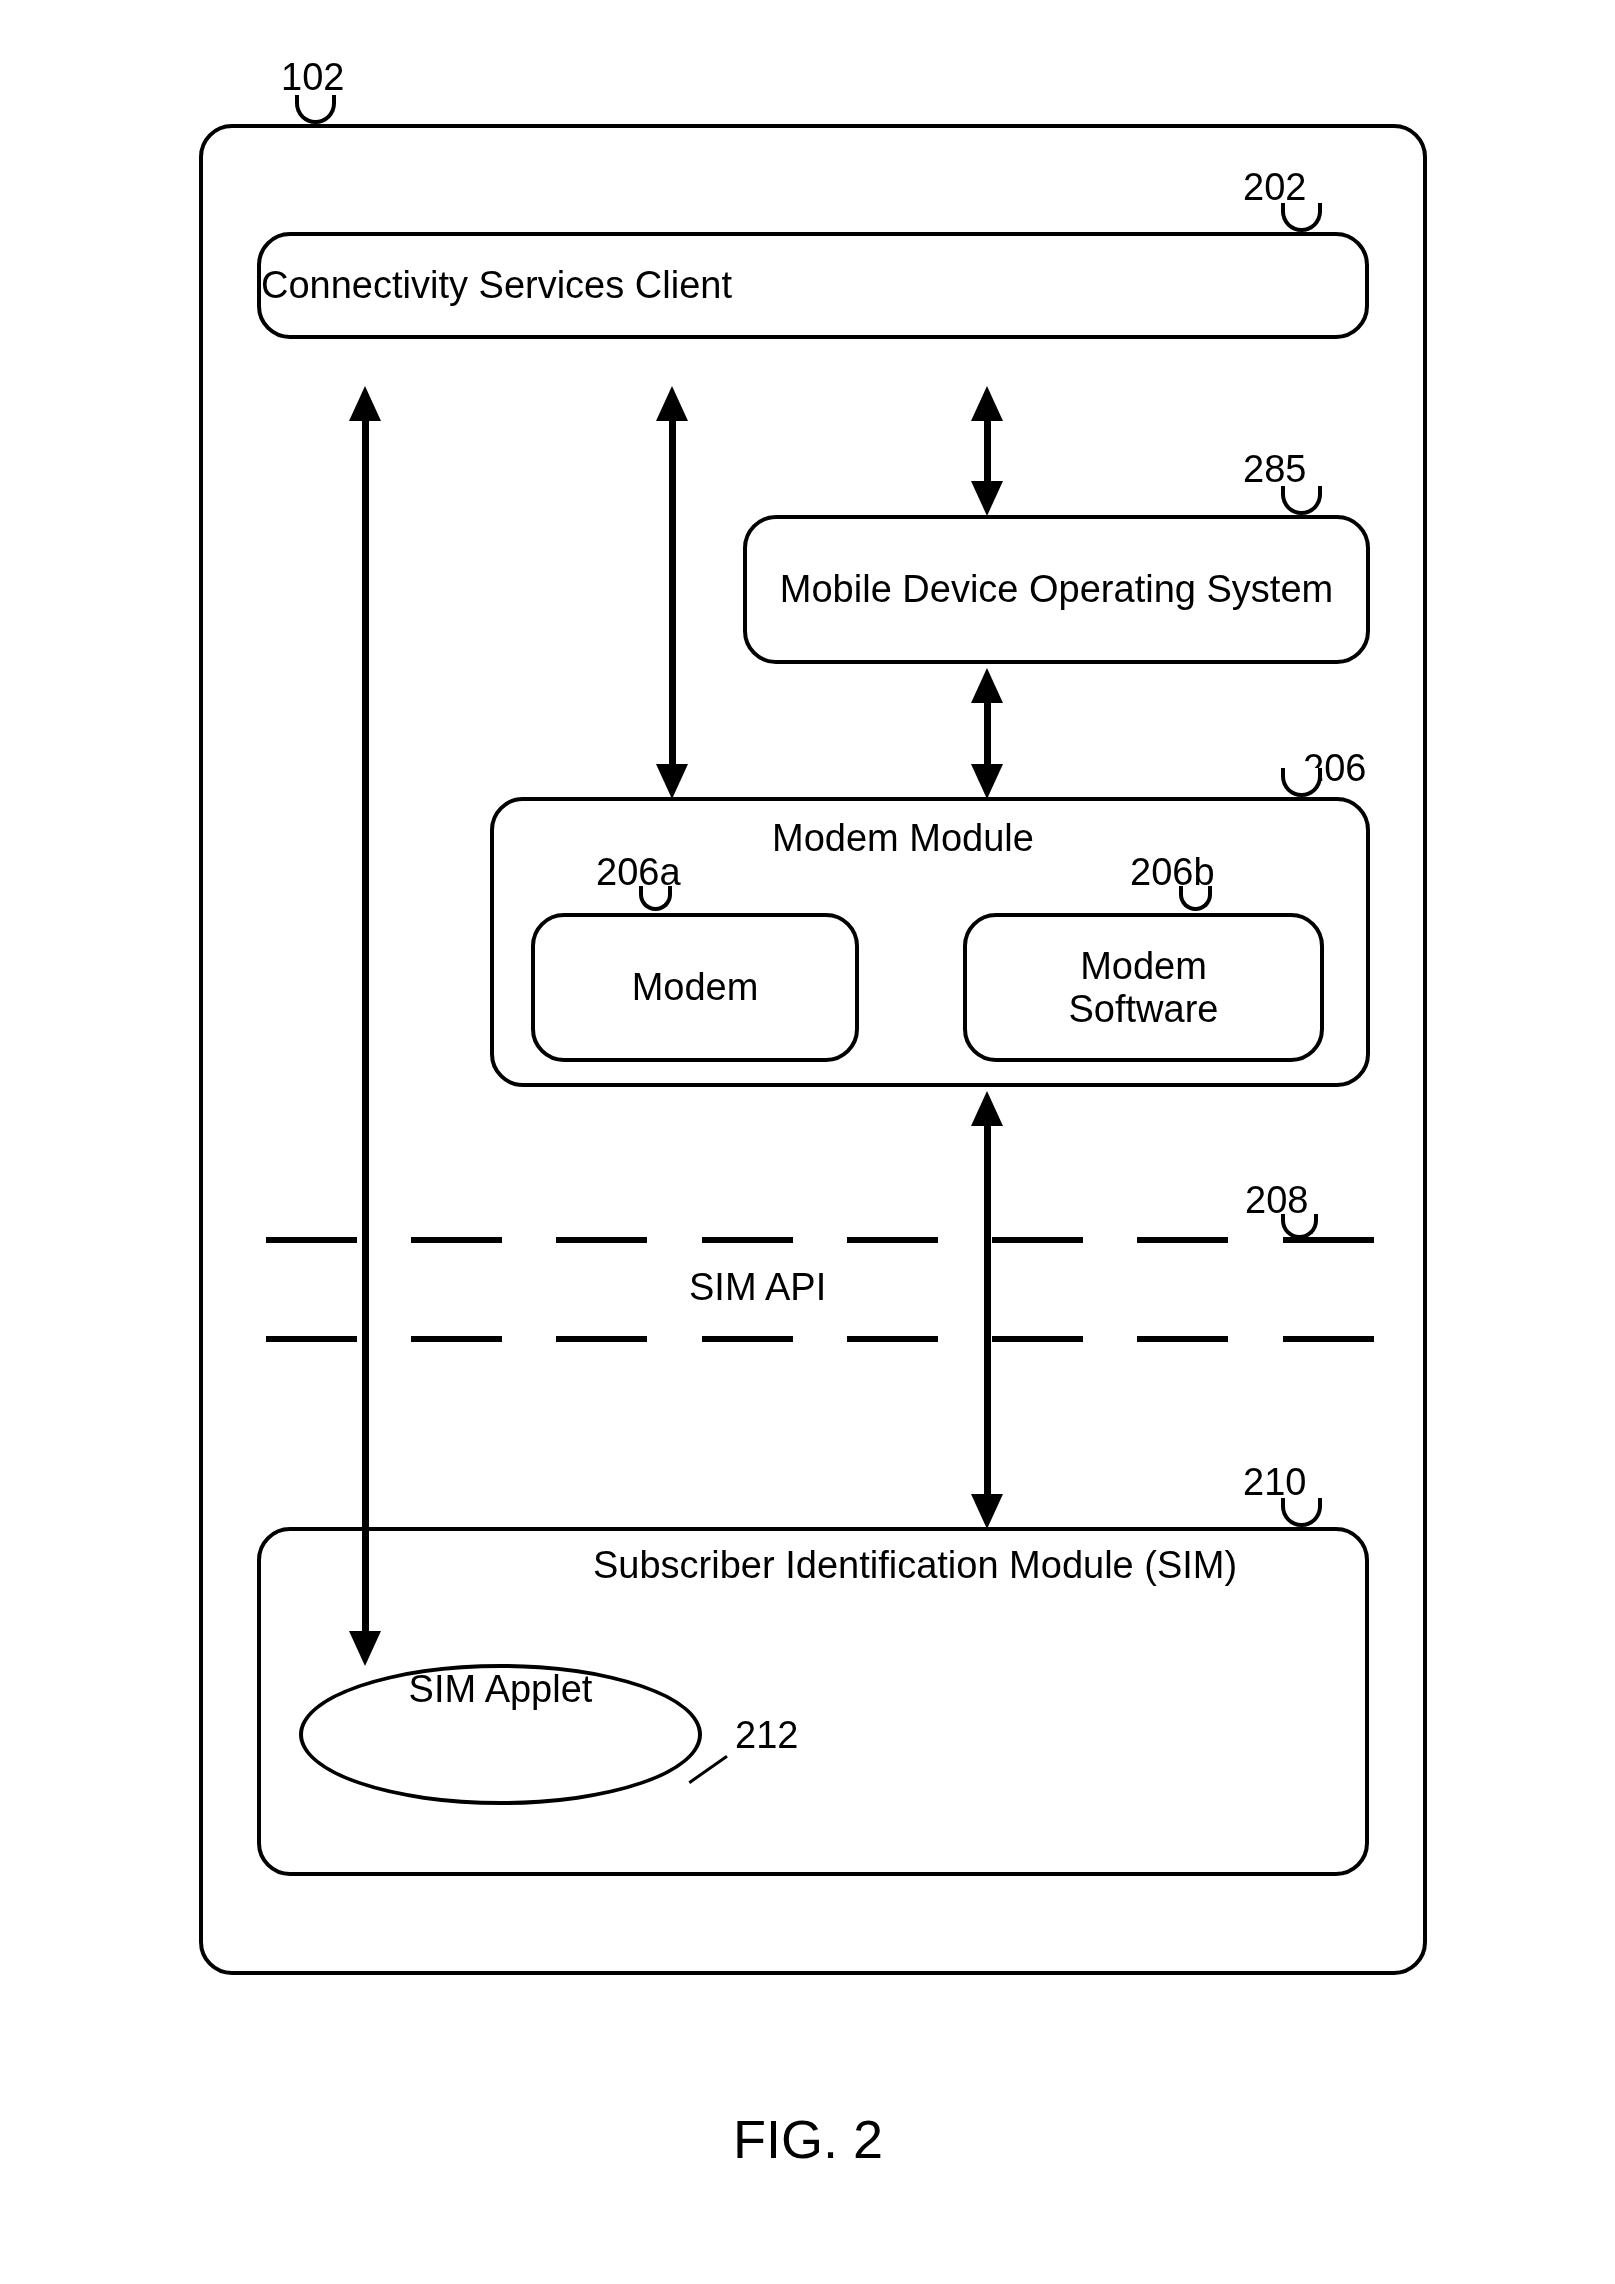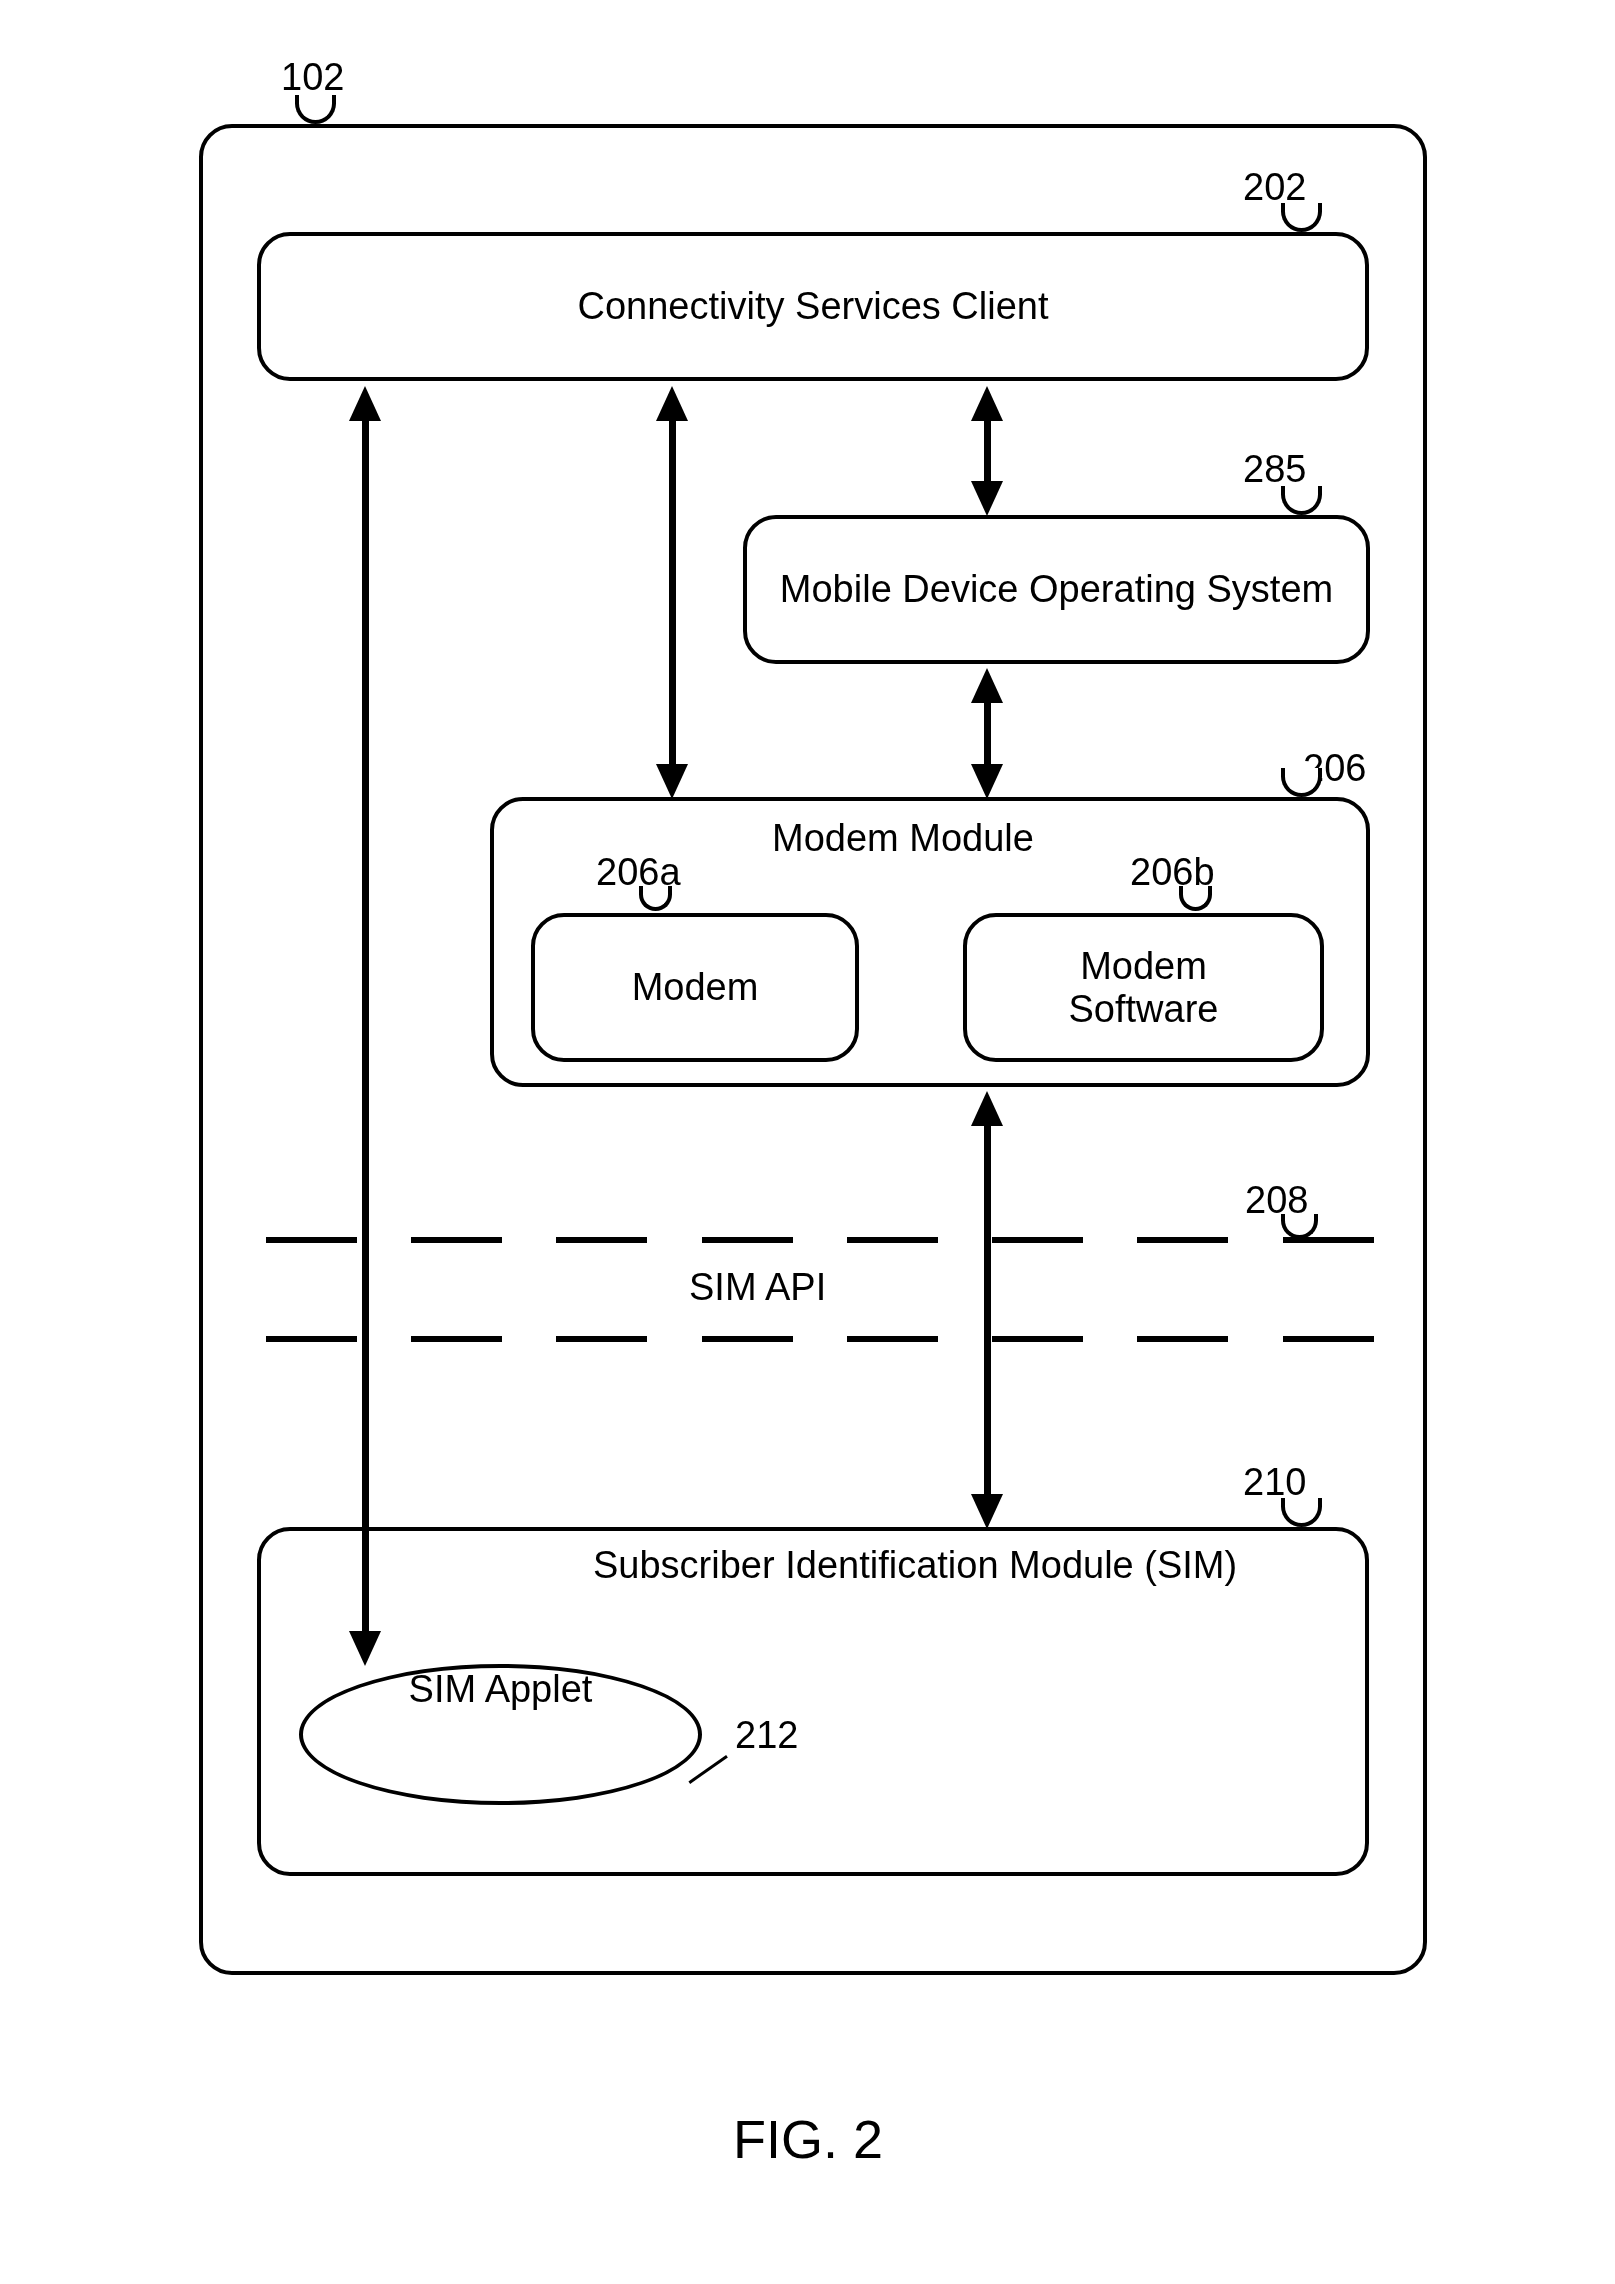--- a/index.html
+++ b/index.html
@@ -18,24 +18,23 @@
     .outer-box {
       left: 199px;
       top: 124px;
       width: 1228px;
       height: 1851px;
     }
     .csc-box {
       left: 257px;
       top: 232px;
       width: 1112px;
-      height: 149px;
-      display: flex;
-      align-items: center;
-      justify-content: center;
+      height: 107px;
+      display: flex;
+      align-items: center;
     }
     .os-box {
       left: 743px;
       top: 515px;
       width: 627px;
       height: 149px;
       display: flex;
       align-items: center;
       justify-content: center;
     }

